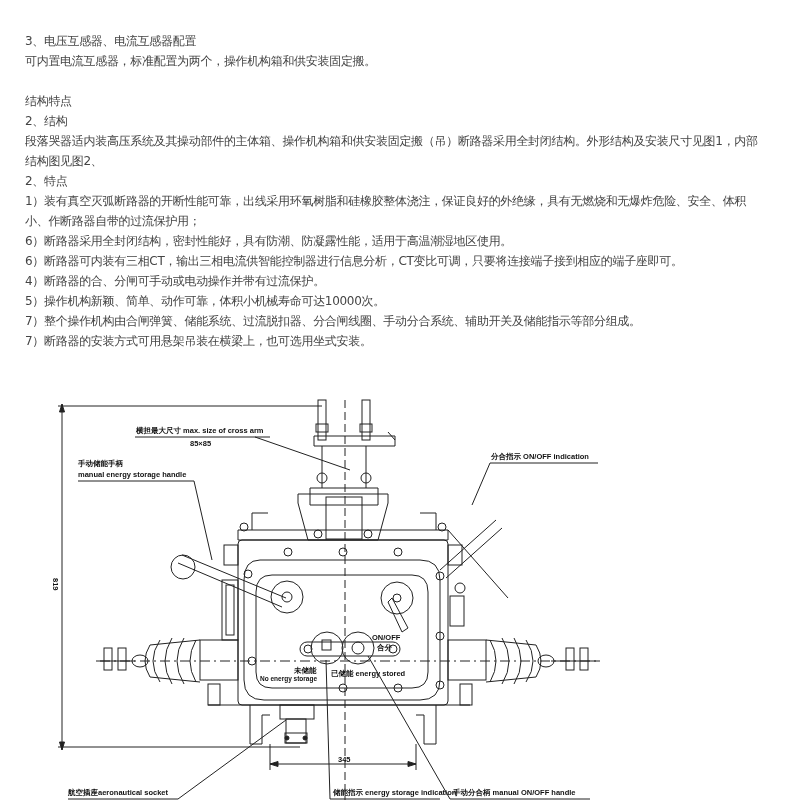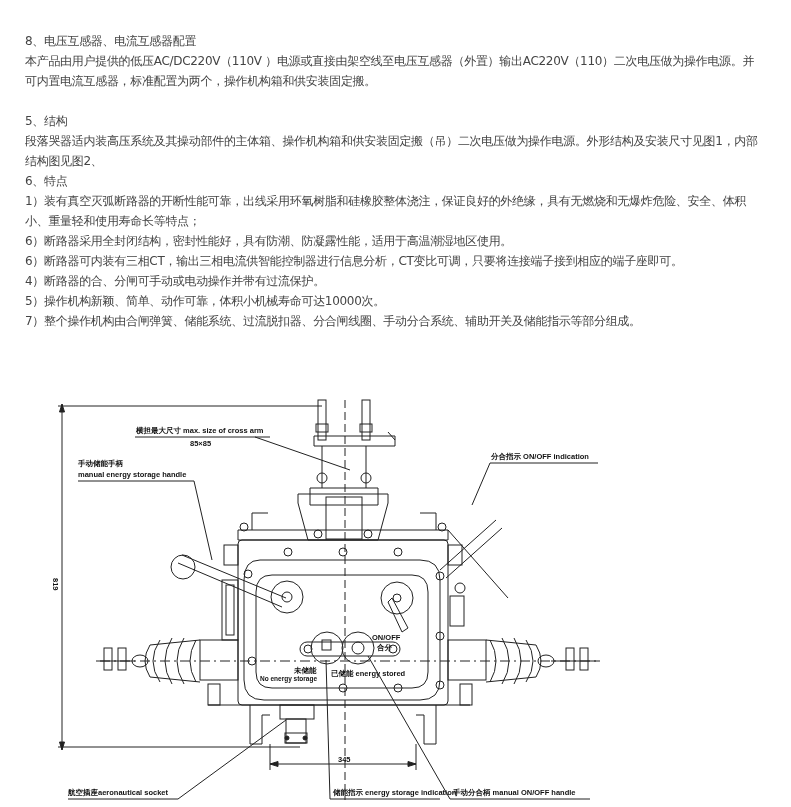--- a/index.html
+++ b/index.html
@@ -8,35 +8,36 @@
   .doc { position: absolute; left: 25px; top: 0; width: 750px; }
   .line { font-size: 12px; line-height: 20px; color: #444; white-space: nowrap; letter-spacing: -0.3px; }
   .blank { height: 20px; }
   .drawing { position: absolute; left: 0; top: 395px; width: 685px; height: 412px; }
   svg text { font-family: "Liberation Sans", "DejaVu Sans", sans-serif; font-weight: bold; fill: #111; }
 </style>
 </head>
 <body>
 
 <div class="doc">
-  <div class="line" style="margin-top:31px">8、电压互感器、电流互感器配置</div>
-  <div class="line">本产品由用户提供的低压AC/DC220V（110V ）电源或直接由架空线至电压互感器（外置）输出AC220V（110）二次电压做为操作电源。并</div>
+  <div class="line" style="margin-top:31px">3、电压互感器、电流互感器配置</div>
   <div class="line">可内置电流互感器，标准配置为两个，操作机构箱和供安装固定搬。</div>
   <div class="blank"></div>
-  <div class="line">5、结构</div>
-  <div class="line">段落哭器适内装高压系统及其操动部件的主体箱、操作机构箱和供安装固定搬（吊）二次电压做为操作电源。外形结构及安装尺寸见图1，内部</div>
+  <div class="line">结构特点</div>
+  <div class="line">2、结构</div>
+  <div class="line">段落哭器适内装高压系统及其操动部件的主体箱、操作机构箱和供安装固定搬（吊）断路器采用全封闭结构。外形结构及安装尺寸见图1，内部</div>
   <div class="line">结构图见图2、</div>
-  <div class="line">6、特点</div>
+  <div class="line">2、特点</div>
   <div class="line">1）装有真空灭弧断路器的开断性能可靠，出线采用环氧树脂和硅橡胶整体浇注，保证良好的外绝缘，具有无燃烧和无爆炸危险、安全、体积</div>
-  <div class="line">小、重量轻和使用寿命长等特点；</div>
+  <div class="line">小、作断路器自带的过流保护用；</div>
   <div class="line">6）断路器采用全封闭结构，密封性能好，具有防潮、防凝露性能，适用于高温潮湿地区使用。</div>
   <div class="line">6）断路器可内装有三相CT，输出三相电流供智能控制器进行信息分析，CT变比可调，只要将连接端子接到相应的端子座即可。</div>
   <div class="line">4）断路器的合、分闸可手动或电动操作并带有过流保护。</div>
   <div class="line">5）操作机构新颖、简单、动作可靠，体积小机械寿命可达10000次。</div>
   <div class="line">7）整个操作机构由合闸弹簧、储能系统、过流脱扣器、分合闸线圈、手动分合系统、辅助开关及储能指示等部分组成。</div>
+  <div class="line">7）断路器的安装方式可用悬架吊装在横梁上，也可选用坐式安装。</div>
   <div class="blank"></div>
 </div>
 
 <div class="drawing">
 <svg width="791" height="412" viewBox="0 395 791 412" xmlns="http://www.w3.org/2000/svg">
   <g stroke="#222" stroke-width="1" fill="none">
 
     <line x1="62" y1="404" x2="62" y2="750"></line>
     <line x1="58" y1="406" x2="322" y2="406"></line>
     <line x1="58" y1="747" x2="300" y2="747"></line>

